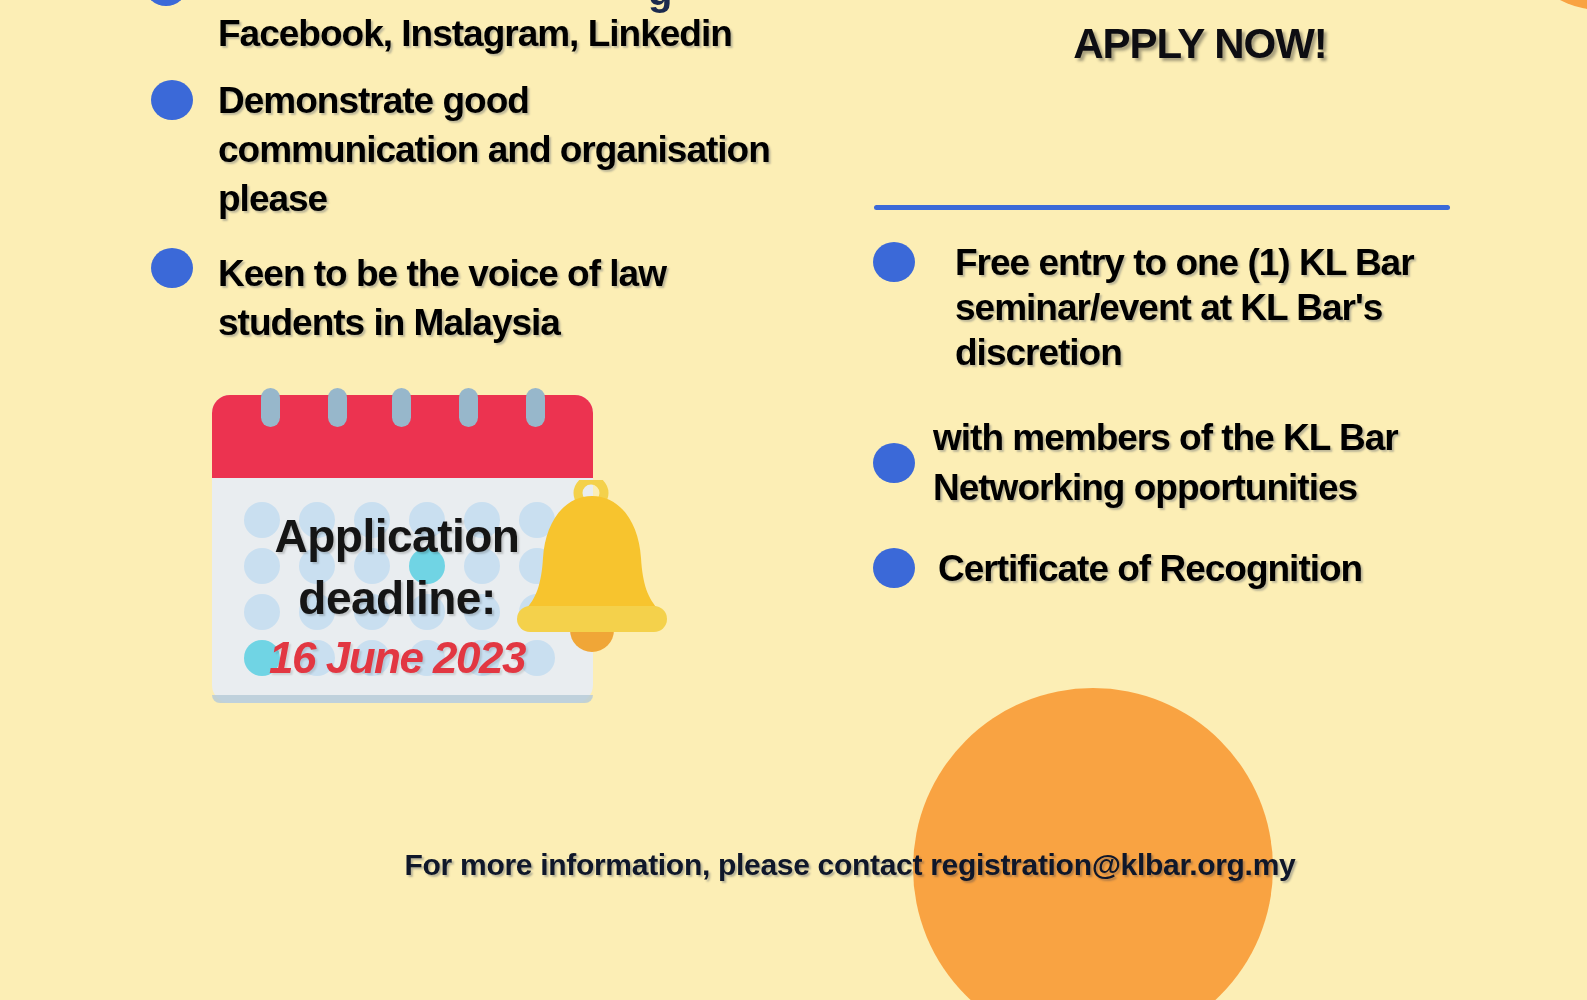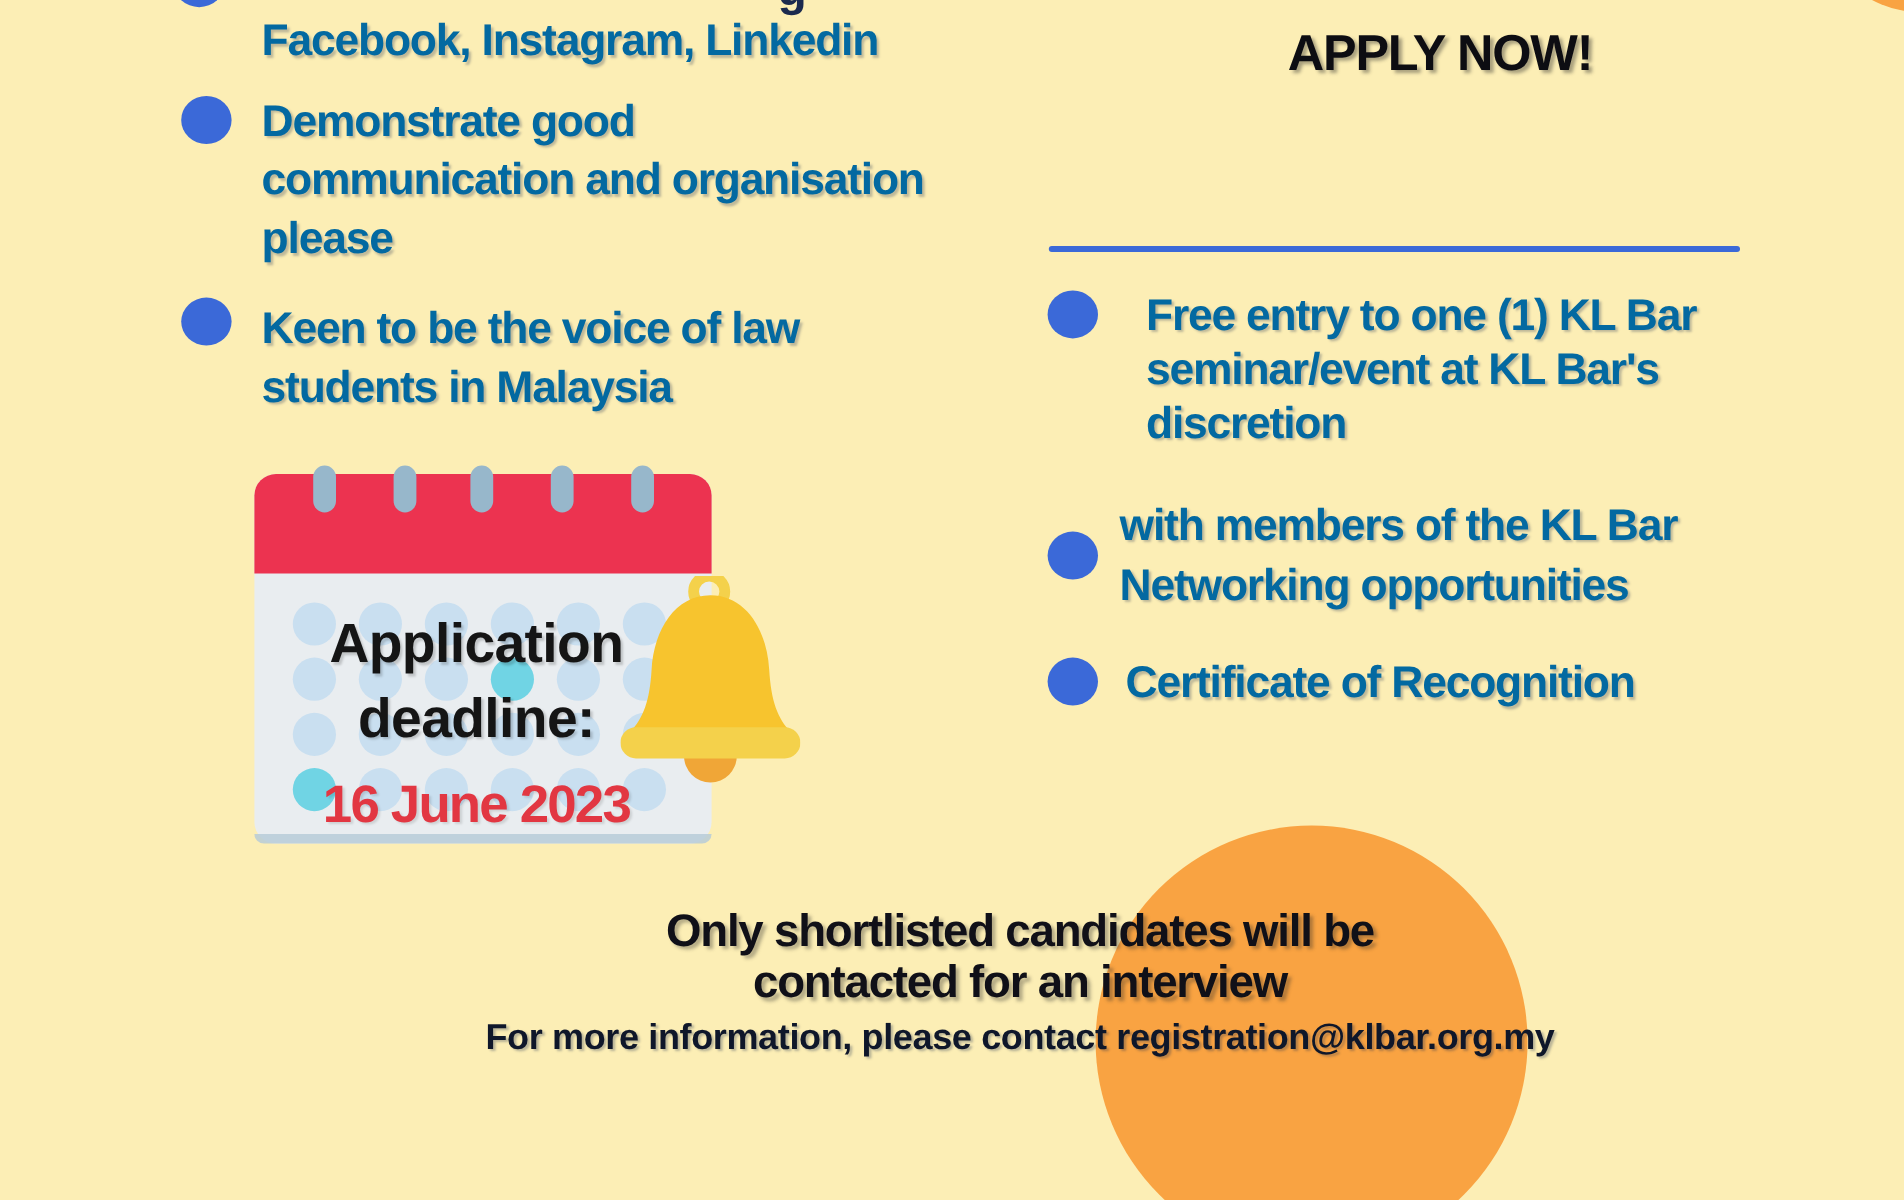--- a/index.html
+++ b/index.html
@@ -9,21 +9,21 @@
     font-family:"Liberation Sans", sans-serif;font-weight:700;
   }
   .decor{position:absolute;border-radius:50%;background:#F9A342;z-index:0;}
   .decor-bottom{left:913px;top:688px;width:360px;height:360px;}
   .decor-topright{left:1515px;top:-160px;width:170px;height:170px;}
 
   .frag{position:absolute;left:648px;top:-31px;font-size:40px;color:#1B2A4E;z-index:2;}
 
   .bullet{position:absolute;width:42px;height:40px;border-radius:50%;background:#3B69D8;z-index:2;}
   .txt{position:absolute;white-space:nowrap;z-index:2;}
-  .navy{color:#0369a1;text-shadow:2px 2px 2px rgba(27,42,78,.28);}
+  .navy{color:#000000;text-shadow:2px 2px 2px rgba(27,42,78,.28);}
   .body-txt{font-size:37px;letter-spacing:-1px;line-height:49px;}
 
   .apply{left:1040px;top:20px;width:320px;text-align:center;font-size:42px;letter-spacing:-1px;
          color:#0D0D12;text-shadow:3px 3px 3px rgba(40,40,40,.4);}
   .benefits-h{left:874px;top:144px;font-size:48px;letter-spacing:-1px;color:#3B69D8;
               text-shadow:2px 2px 2px rgba(59,105,216,.3);}
   .benefits-underline{position:absolute;left:874px;top:205px;width:576px;height:5px;
               background:#3B69D8;border-radius:3px;z-index:2;}
   .ben-1{line-height:45px;}
   .ben-2{line-height:50px;}
@@ -36,23 +36,23 @@
   .cal-body:after{content:"";position:absolute;left:0;right:0;bottom:0;height:8px;
             background:#B7CBD8;border-radius:0 0 18px 18px;opacity:.85;}
   .cal-header{position:absolute;left:0;top:7px;width:381px;height:83px;background:#EC3350;
             border-radius:18px 18px 0 0;z-index:2;}
   .cal-tab{position:absolute;top:0;width:19px;height:39px;background:#97B7CB;border-radius:10px;z-index:3;}
   .cal-dot{position:absolute;width:36px;height:36px;border-radius:50%;background:#C9DFF0;z-index:2;}
   .cal-dot.hl{background:#70D4E4;}
   .cal-heading{position:absolute;left:10px;top:117px;width:350px;text-align:center;
             font-size:46px;line-height:62px;letter-spacing:-0.5px;color:#151515;z-index:4;
             text-shadow:2px 2px 2px rgba(0,0,0,.18);}
-  .cal-date{position:absolute;left:10px;top:258px;width:350px;text-align:center;
+  .cal-date{position:absolute;left:10px;top:245px;width:350px;text-align:center;
             font-size:44px;letter-spacing:-1.5px;color:#E23742;z-index:4;
-            text-shadow:2px 2px 2px rgba(0,0,0,.12);}
+            text-shadow:2px 2px 2px rgba(0,0,0,.12);font-style:italic;}
   .bell{position:absolute;left:305px;top:92px;width:150px;height:175px;z-index:5;}
 
   .notice{left:425px;top:755px;width:850px;text-align:center;font-size:38px;letter-spacing:-1px;
           line-height:43px;color:#101018;text-shadow:3px 3px 3px rgba(40,40,40,.35);}
   .contact{left:300px;top:848px;width:1100px;text-align:center;font-size:30px;letter-spacing:-0.3px;
           color:#0f172a;text-shadow:2px 2px 2px rgba(27,42,78,.3);}
 </style>
 </head>
 <body>
 
@@ -141,19 +141,15 @@
     </div>
     <div class="cal-date">16 June 2023</div>
     <svg class="bell" viewBox="0 0 150 175">
       <circle cx="74" cy="13" r="13" fill="none" stroke="#F4D14B" stroke-width="9"></circle>
       <path d="M75 16 C 46 16 28 44 26 78 C 24.5 104 19 119 8 130 L 142 130 C 131 119 125.5 104 124 78 C 122 44 104 16 75 16 Z" fill="#F7C42E"></path>
       <circle cx="75" cy="150" r="22" fill="#F0A637"></circle>
       <rect x="0" y="126" width="150" height="26" rx="13" fill="#F4D14B"></rect>
     </svg>
   </div>
 
-  <div class="txt notice">
-    <div>Only shortlisted candidates will be</div>
-    <div>contacted for an interview</div>
-  </div>
   <div class="txt contact">For more information, please contact registration@klbar.org.my</div>
 
 </div>
 
 </body></html>

